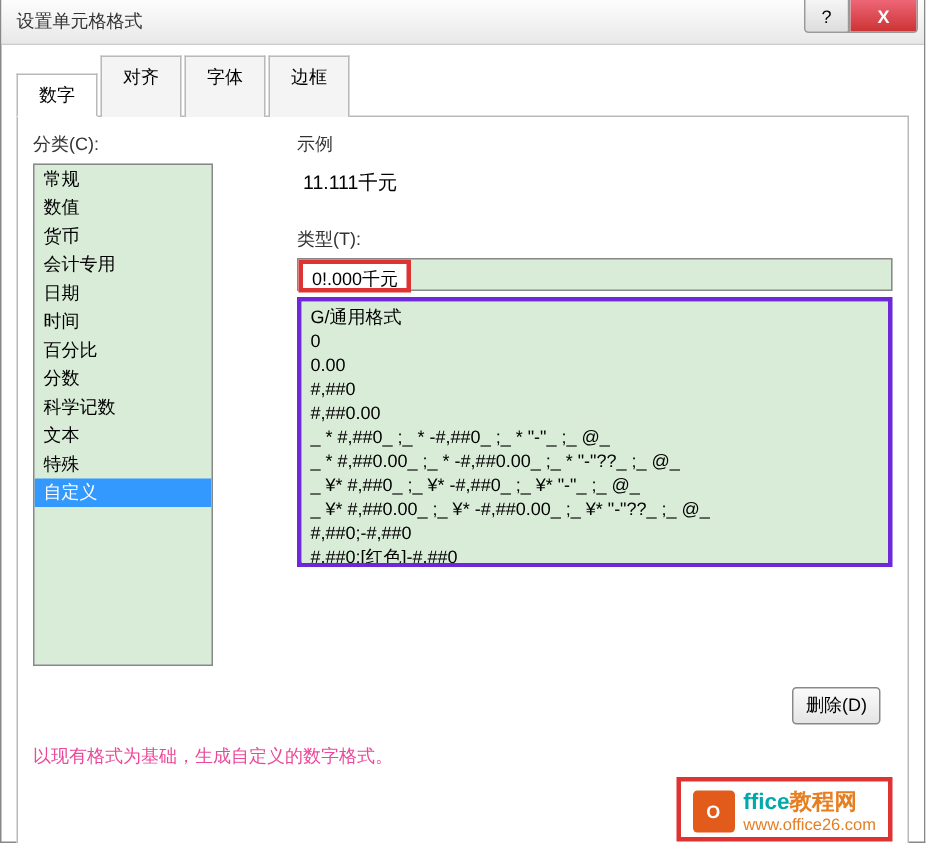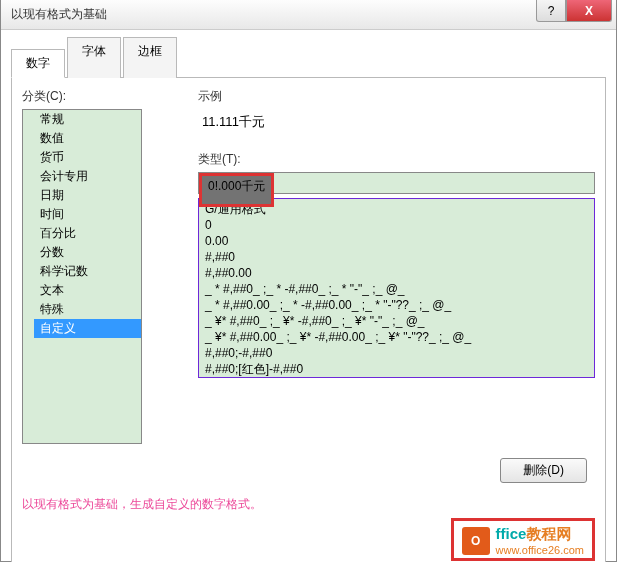--- a/index.html
+++ b/index.html
@@ -76,21 +76,20 @@
     .row { display: flex; gap: 24px; }
     .col-left { width: 120px; }
     .col-right { flex: 1; padding-left: 32px; }
     .label { margin-bottom: 4px; color: #333; }
     .listbox {
       width: 120px; height: 335px;
       border: 1px solid #888;
       background: #d8ecd8;
       overflow: auto;
       font-size: 12px;
-      padding-left: 11px;
     }
     .listbox .item {
       padding: 1px 6px;
       cursor: default;
     }
     .listbox .item.selected {
       background: #3399ff;
       color: #fff;
     }
     .example-label { margin-top: 0; }
@@ -100,47 +99,47 @@
       background: #d8ecd8;
       border: 1px solid #888;
       padding: 3px 6px;
       height: 22px;
       position: relative;
     }
     .type-input-row .highlighted {
       position: absolute;
       left: 0; top: 0;
       border: 3px solid #d33;
-      height: 34px;
+      height: 22px;
       padding: 2px 6px;
-      background: #737373;
+      background: #ffffff;
     }
     .formats {
       margin-top: 4px;
       height: 180px;
-      border: 1px solid #6d28d9;
+      border: 3px solid #6d28d9;
       background: #d8ecd8;
       overflow-y: scroll;
       font-size: 12px;
       padding: 2px 0;
     }
     .formats .fitem {
       padding: 0 6px;
       white-space: nowrap;
       line-height: 16px;
     }
     .delete-btn {
       position: absolute;
       right: 18px;
       top: 380px;
     }
     .win-btn {
       border: 1px solid #888;
       background: linear-gradient(#fafafa, #e5e5e5);
-      padding: 3px 22px;
+      padding: 3px 8px;
       border-radius: 3px;
       font-size: 12px;
     }
     .hint {
       margin-top: 52px;
       color: #ec4899;
     }
     .watermark {
       position: absolute;
       right: 10px; bottom: 6px;
@@ -163,30 +162,31 @@
     .watermark .txt2 { color: #e67e22; font-size: 11px; }
     ::-webkit-scrollbar { width: 16px; background: #eee; }
     ::-webkit-scrollbar-thumb { background: #c8c8c8; border: 1px solid #aaa; }
     ::-webkit-scrollbar-button { background: #ddd; height: 16px; border: 1px solid #aaa; }
   </style>
 </head>
 <body>
 
 <div class="dialog">
   <div class="titlebar">
-    <span class="title">以现有格式为基础</span>
+    <span class="title">设置单元格格式</span>
     <div class="btns">
       <div class="btn help">?</div>
       <div class="btn close">X</div>
     </div>
   </div>
 
   <div class="client">
     <div class="tabs">
       <div class="tab active">数字</div>
+      <div class="tab">对齐</div>
       <div class="tab">字体</div>
       <div class="tab">边框</div>
     </div>
 
     <div class="tabcontent">
       <div class="row">
         <div class="col-left">
           <div class="label">分类(C):</div>
           <div class="listbox">
             <div class="item">常规</div>

